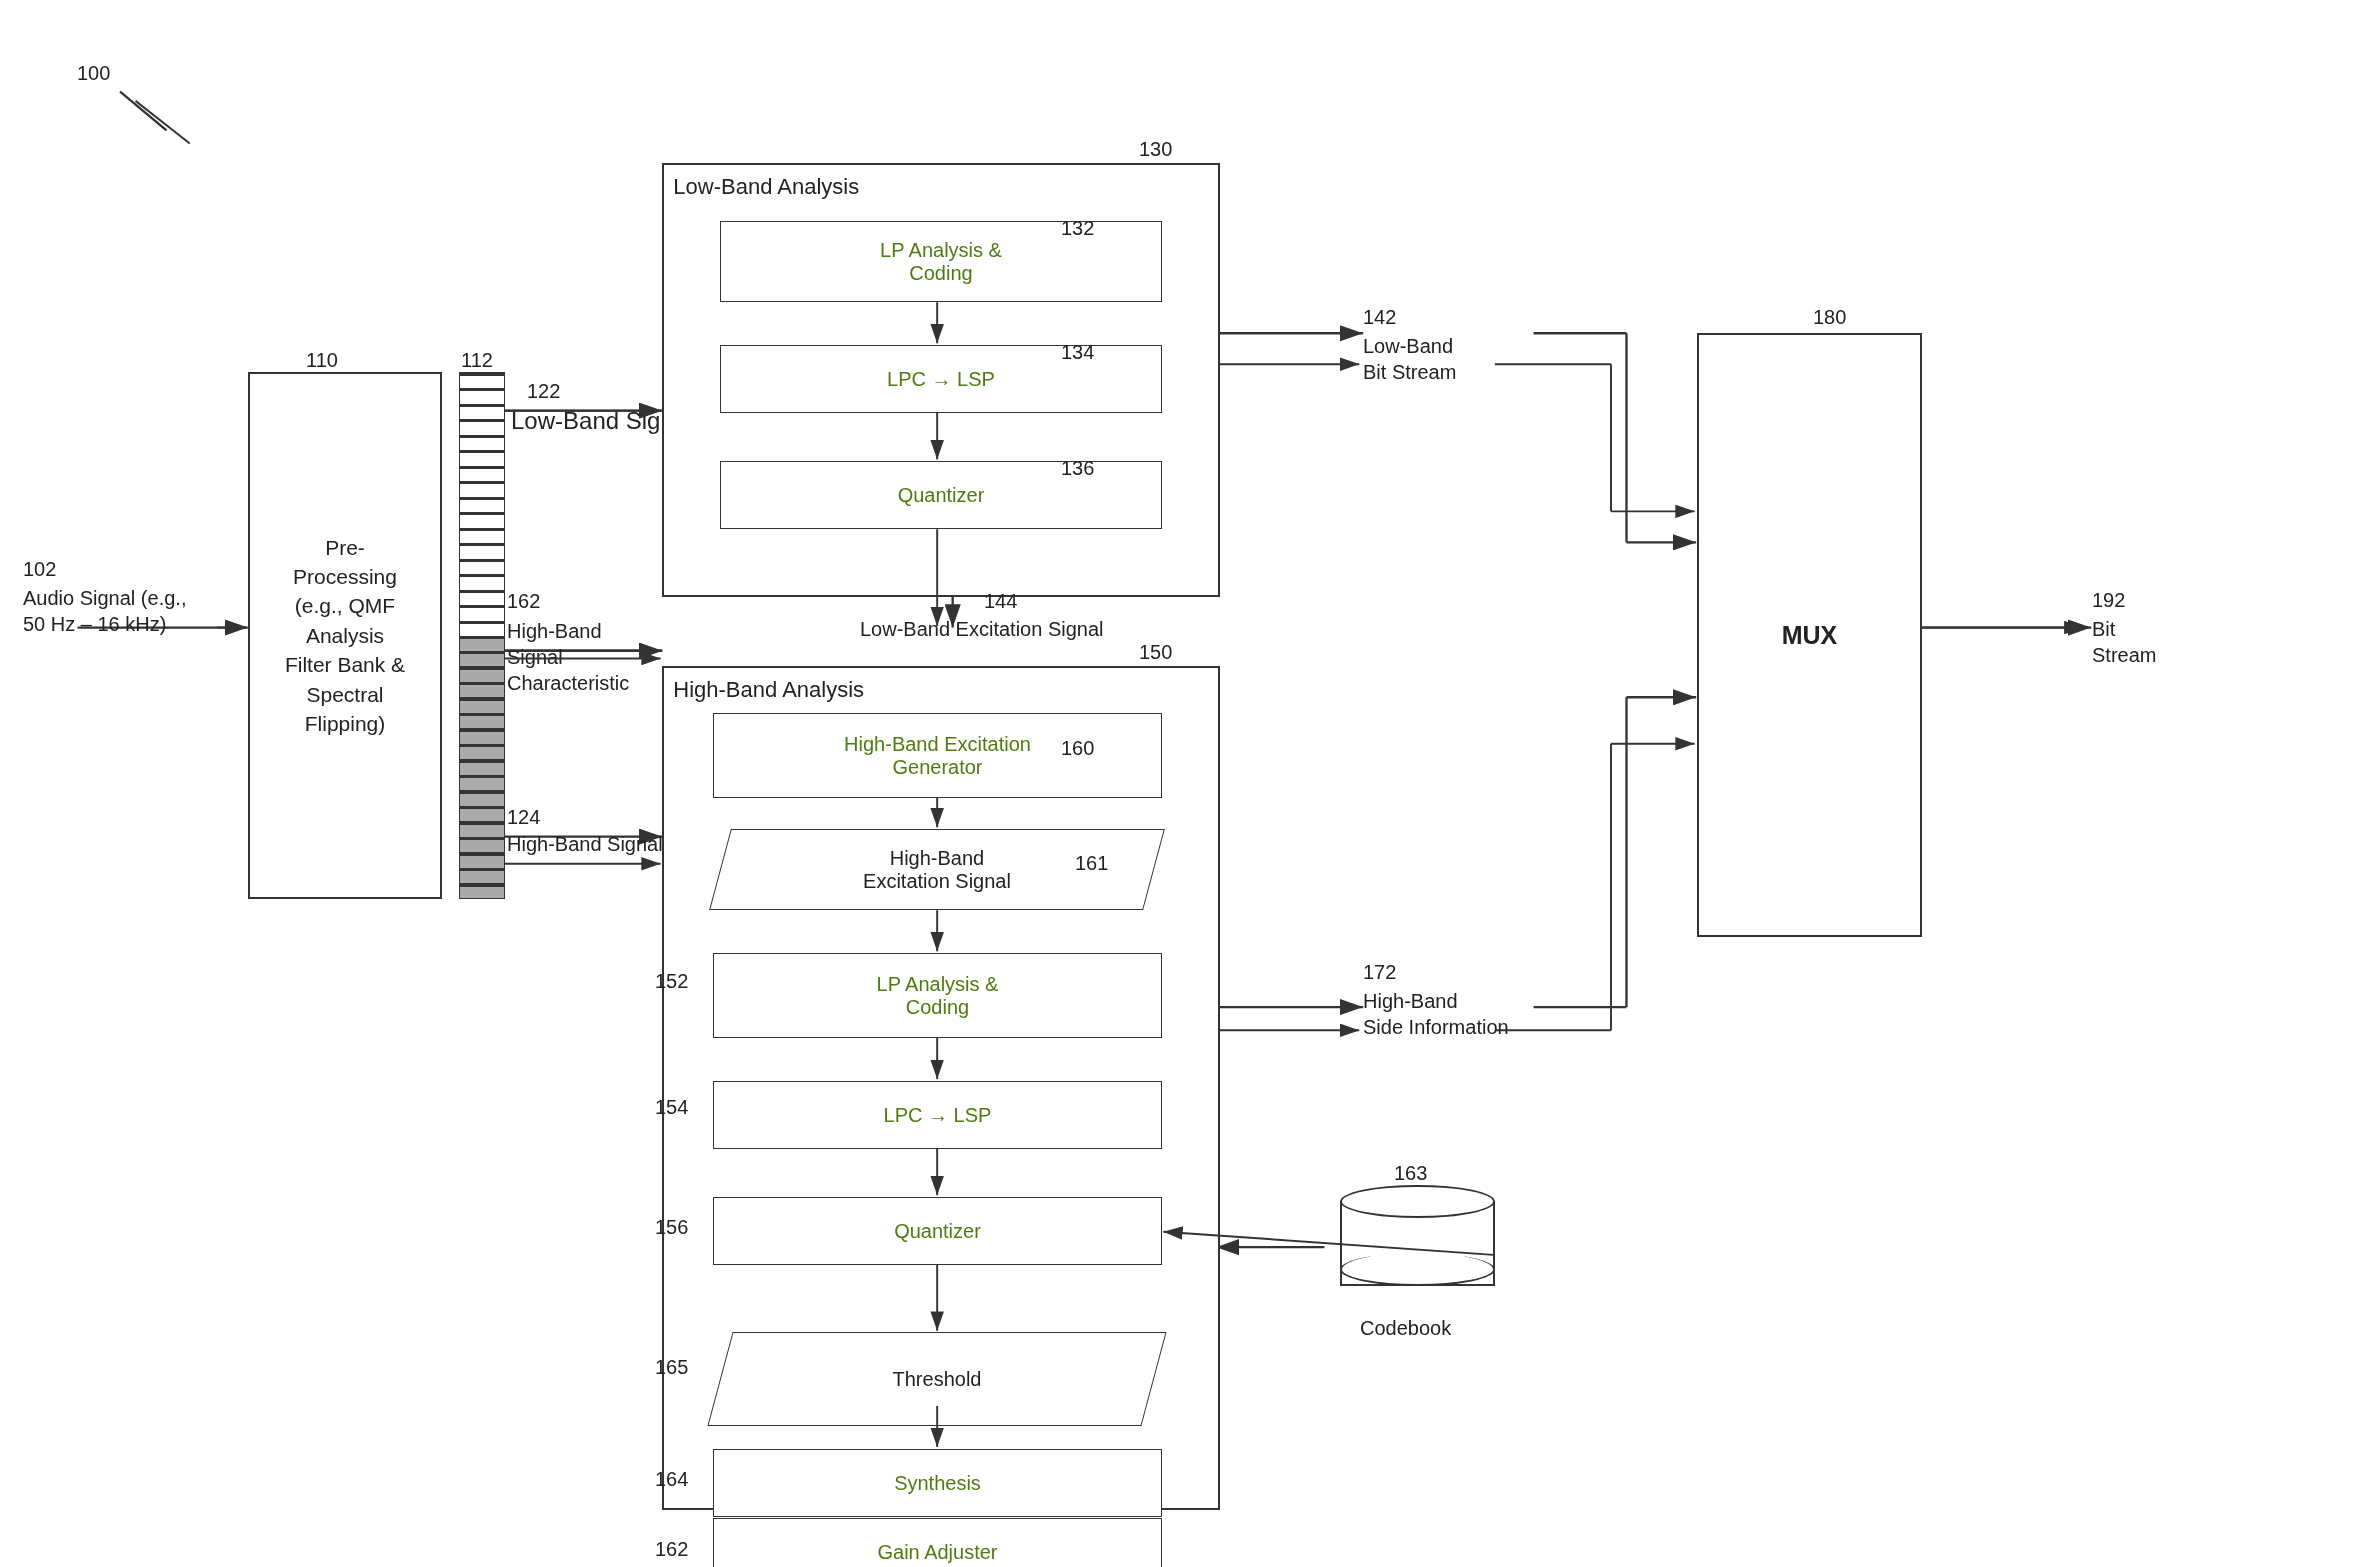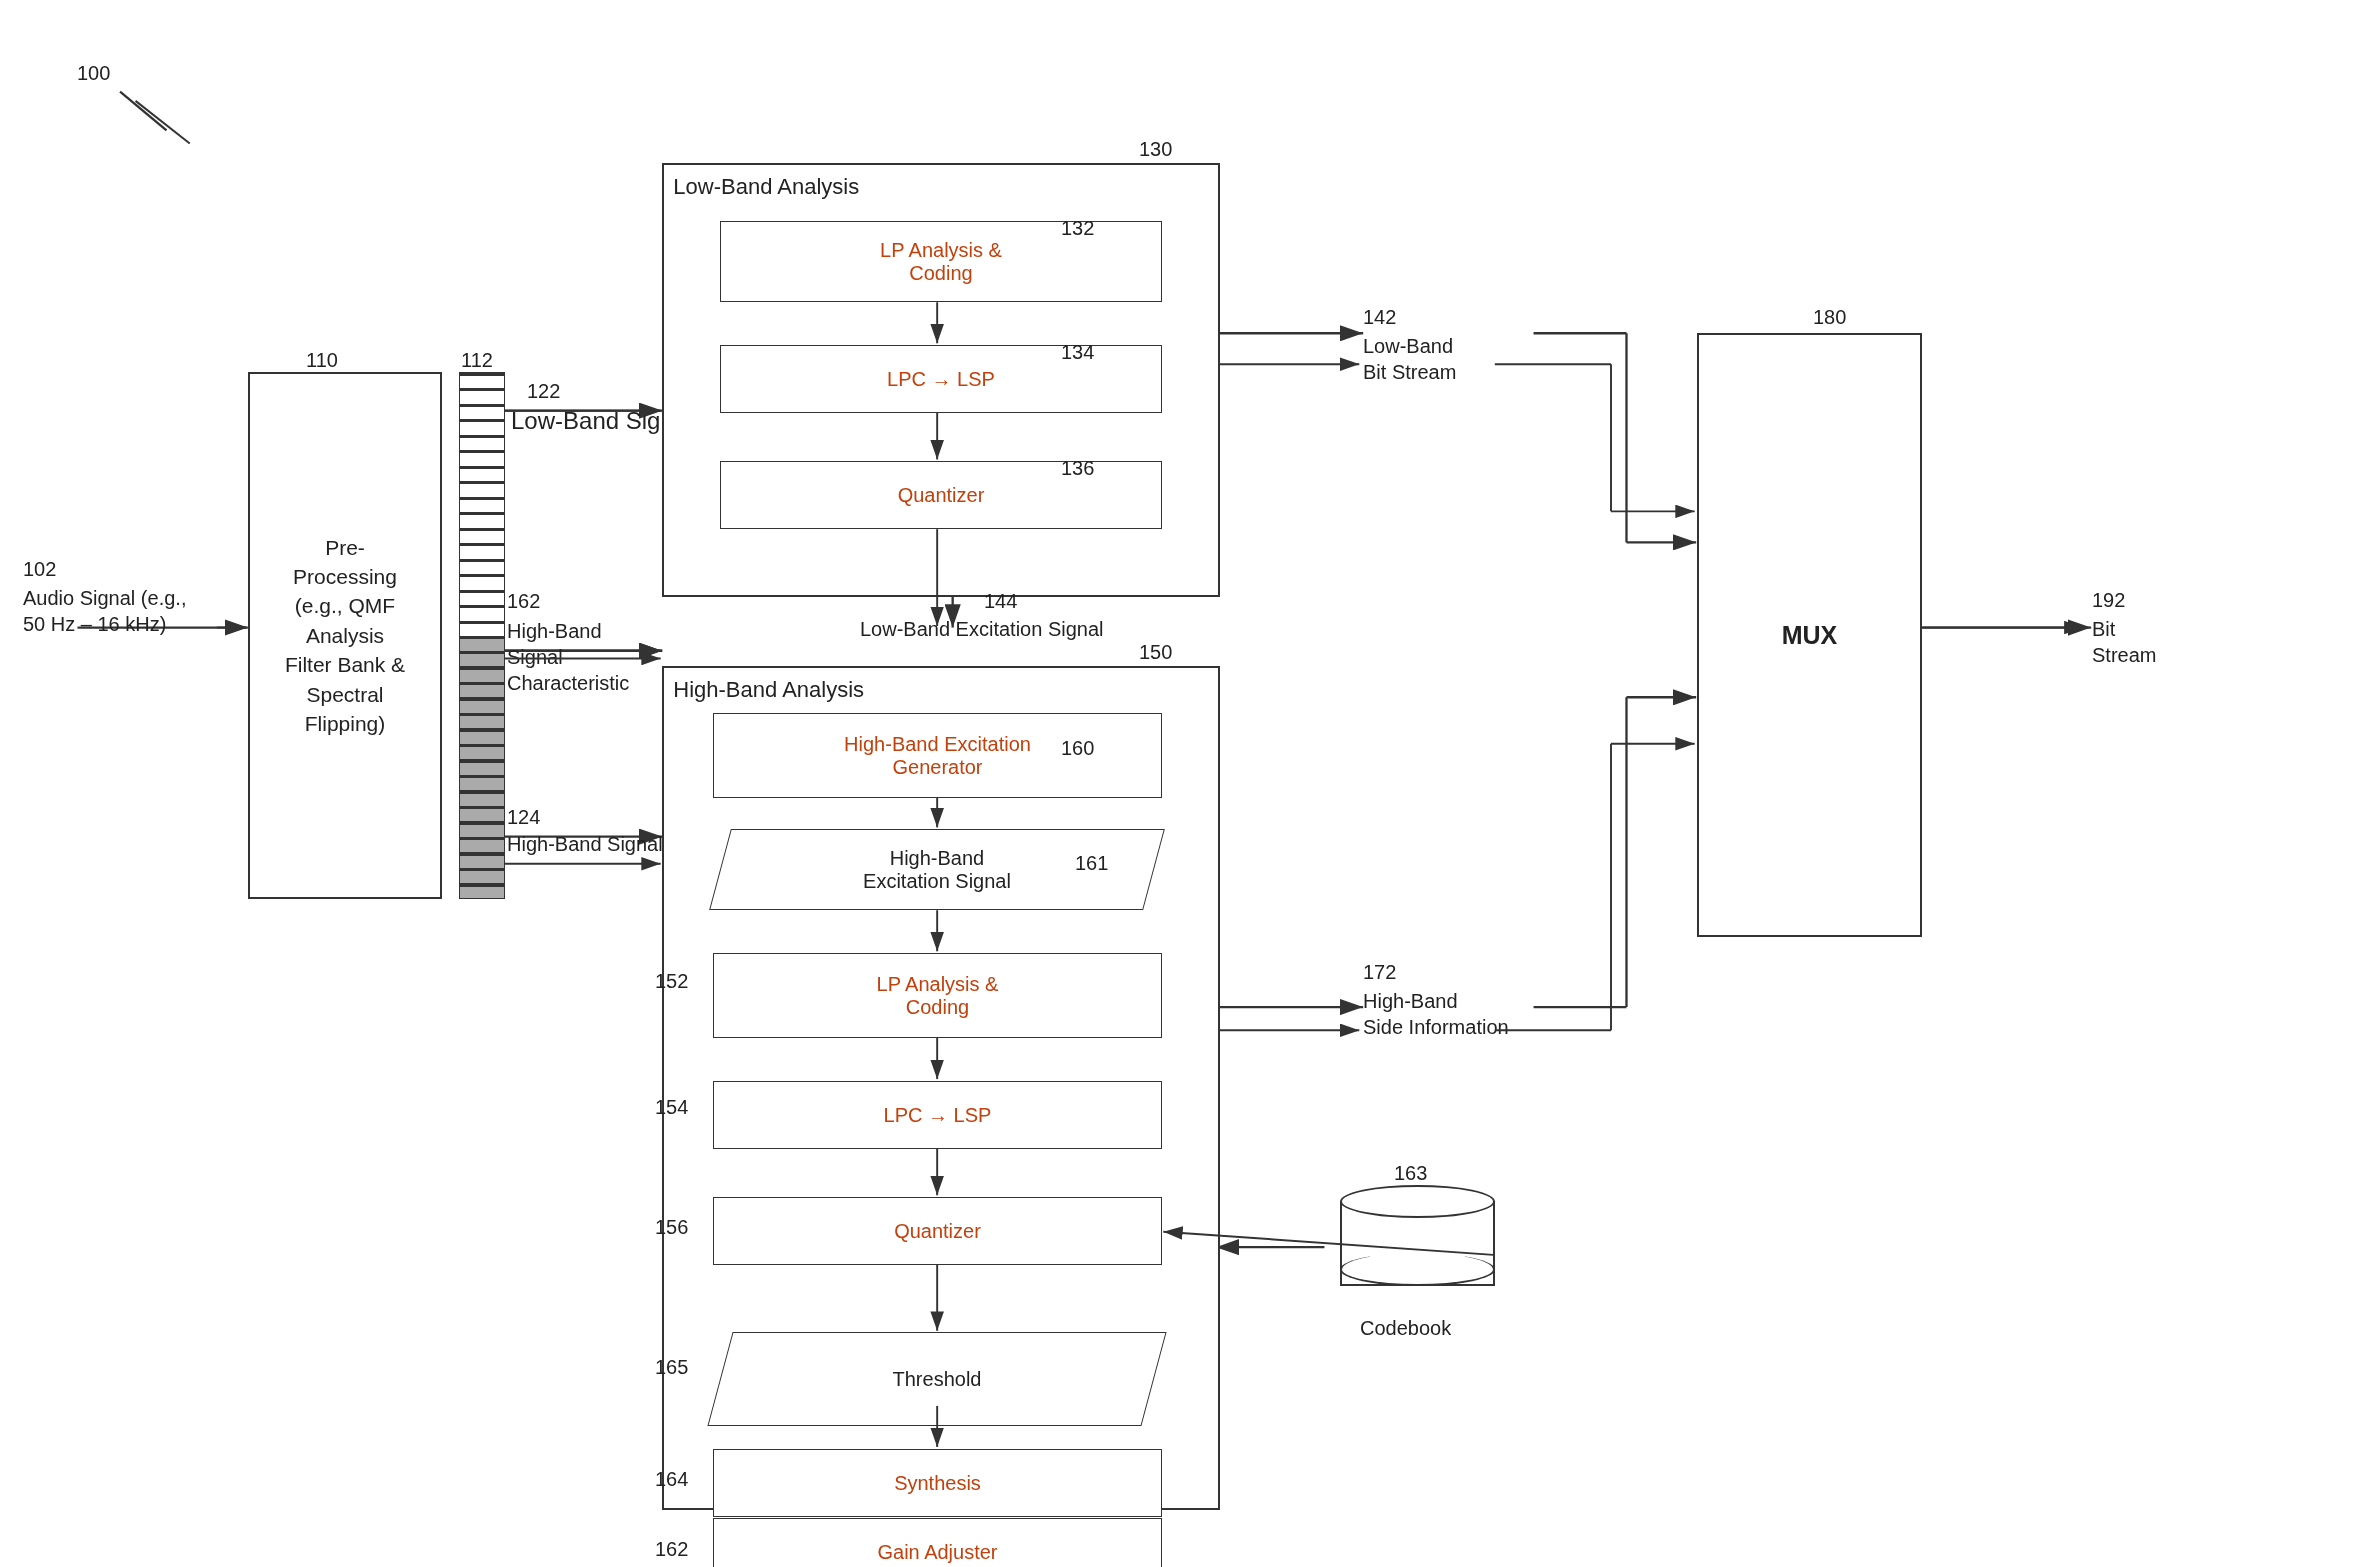--- a/index.html
+++ b/index.html
@@ -40,21 +40,21 @@
     }
     .box-inner {
       position: absolute;
       border: 1.5px solid #333;
       background: #fff;
       display: flex;
       align-items: center;
       justify-content: center;
       text-align: center;
       font-size: 20px;
-      color: #c2410c;
+      color: #4d7c0f;
     }
     .parallelogram {
       position: absolute;
       background: #fff;
       display: flex;
       align-items: center;
       justify-content: center;
       text-align: center;
       font-size: 20px;
       color: #222;

